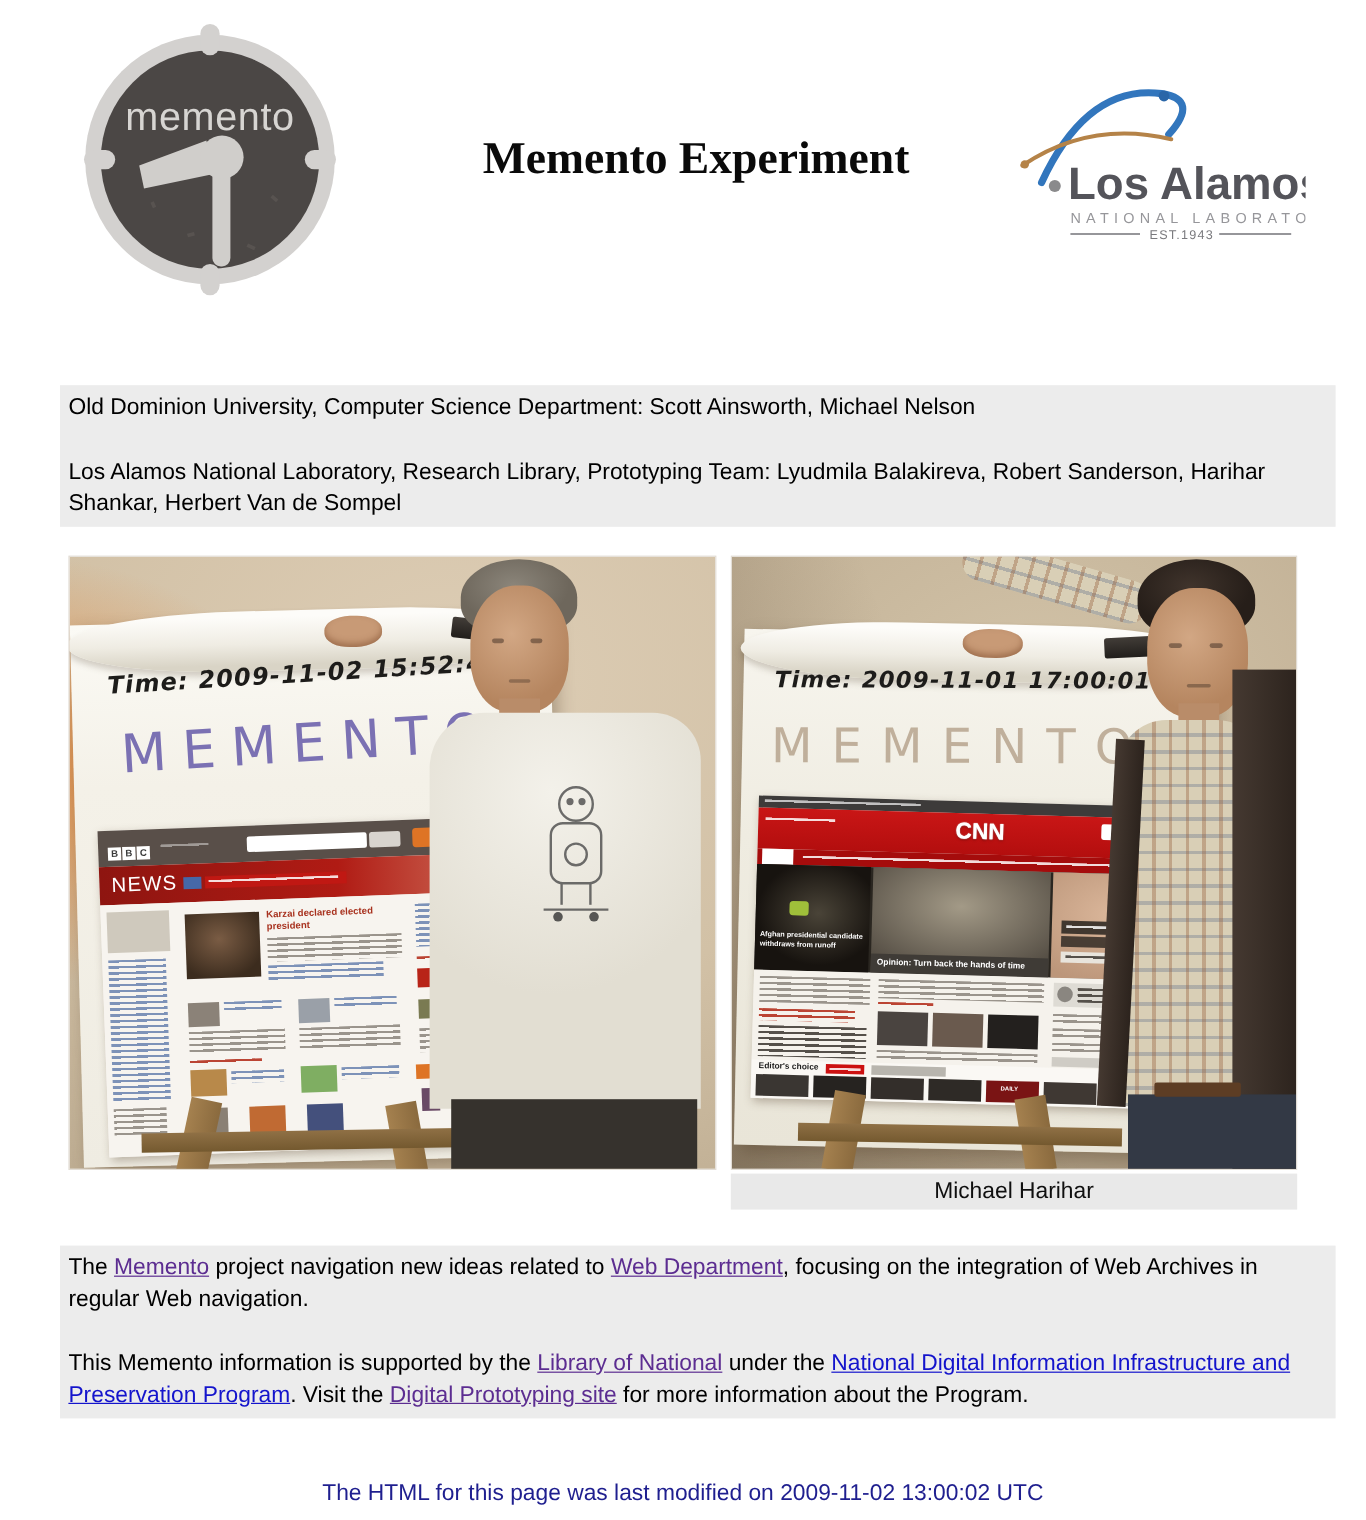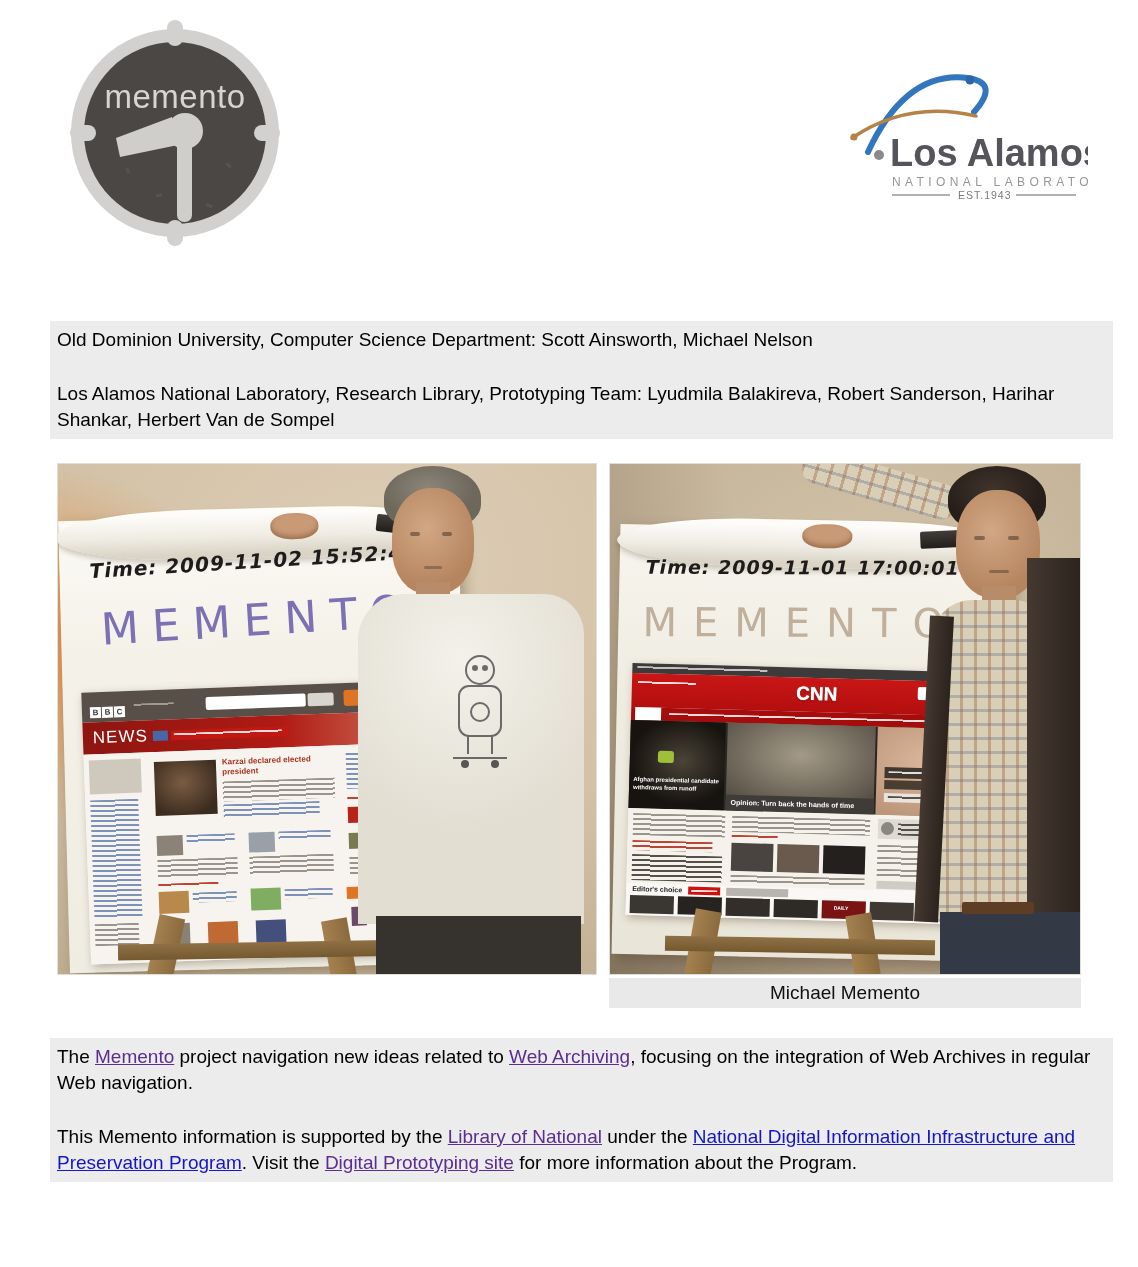--- a/index.html
+++ b/index.html
@@ -117,20 +117,21 @@
         <rect x="140" y="190" width="7" height="3" transform="rotate(25 143 191)"></rect>
         <rect x="60" y="155" width="5" height="3" transform="rotate(65 62 156)"></rect>
       </g>
       <text x="109" y="94" text-anchor="middle" font-family="Liberation Sans, sans-serif" font-size="33" fill="#d7d5d2" letter-spacing="0.5">memento</text>
       <polygon points="106,103 50,124 54,143 112,131" fill="#d0cecb"></polygon>
       <rect x="111" y="114" width="15" height="94" rx="7" fill="#d0cecb"></rect>
       <circle cx="119" cy="117" r="18" fill="#d0cecb"></circle>
     </svg>
   </div>
 
+  <div class="title">Memento Experiment</div>
 
   <div class="abs" style="left:848px;top:62px;width:240px;height:138px;">
     <svg width="240" height="138" viewBox="0 0 240 138">
       <path d="M 20,90 Q 58,8 120,16 Q 152,21 126,50" fill="none" stroke="#3276bd" stroke-width="6" stroke-linecap="round"></path>
       <path d="M 4,76 Q 60,38 128,54" fill="none" stroke="#b58348" stroke-width="3.5" stroke-linecap="round"></path>
       <circle cx="122" cy="18" r="4.5" fill="#2a66a8"></circle>
       <circle cx="6" cy="75" r="3.5" fill="#b58348"></circle>
       <circle cx="31" cy="93" r="5" fill="#8a8a8c"></circle>
       <text x="42" y="104" font-family="Liberation Sans, sans-serif" font-weight="bold" font-size="38" fill="#54545a">Los Alamos</text>
       <text x="44" y="124" font-family="Liberation Sans, sans-serif" font-size="12" letter-spacing="4.4" fill="#96969a">NATIONAL LABORATORY</text>
@@ -343,21 +344,22 @@
       <div class="feat" style="left:52px;top:46px;width:11px;height:4px;"></div>
       <div class="feat" style="left:33px;top:80px;width:20px;height:3px;opacity:.45;"></div>
     </div>
     <div class="neck" style="left:372px;top:122px;width:34px;height:22px;"></div>
     <div class="shirtR plaid" style="left:322px;top:136px;width:122px;height:322px;"></div>
     <div class="jacket" style="left:417px;top:94px;width:55px;height:418px;"></div>
     <div class="jacket" style="left:312px;top:152px;width:24px;height:306px;transform:rotate(3deg);"></div>
     <div class="jeans" style="left:330px;top:448px;width:142px;height:64px;"></div>
     <div class="belt" style="left:352px;top:438px;width:72px;height:12px;"></div>
   </div>
-  <div class="caption cap-right">Michael Memento</div>
+  <div class="caption cap-right">Michael Harihar</div>
 
   <div class="band" style="top:1038px;">
-    <p><span>The </span><span class="lk v">Memento</span><span> project navigation new ideas related to </span><span class="lk v">Web Archiving</span><span>, focusing on the integration of Web Archives in regular Web navigation.</span></p>
+    <p><span>The </span><span class="lk v">Memento</span><span> project navigation new ideas related to </span><span class="lk v">Web Department</span><span>, focusing on the integration of Web Archives in regular Web navigation.</span></p>
     <p><span>This Memento information is supported by the </span><span class="lk v">Library of National</span><span> under the </span><span class="lk u">National Digital Information Infrastructure and Preservation Program</span><span>. Visit the </span><span class="lk v">Digital Prototyping site</span><span> for more information about the Program.</span></p>
   </div>
 
+  <div class="footer">The HTML for this page was last modified on 2009-11-02 13:00:02 UTC</div>
 
 </div>
 
 </body></html>

